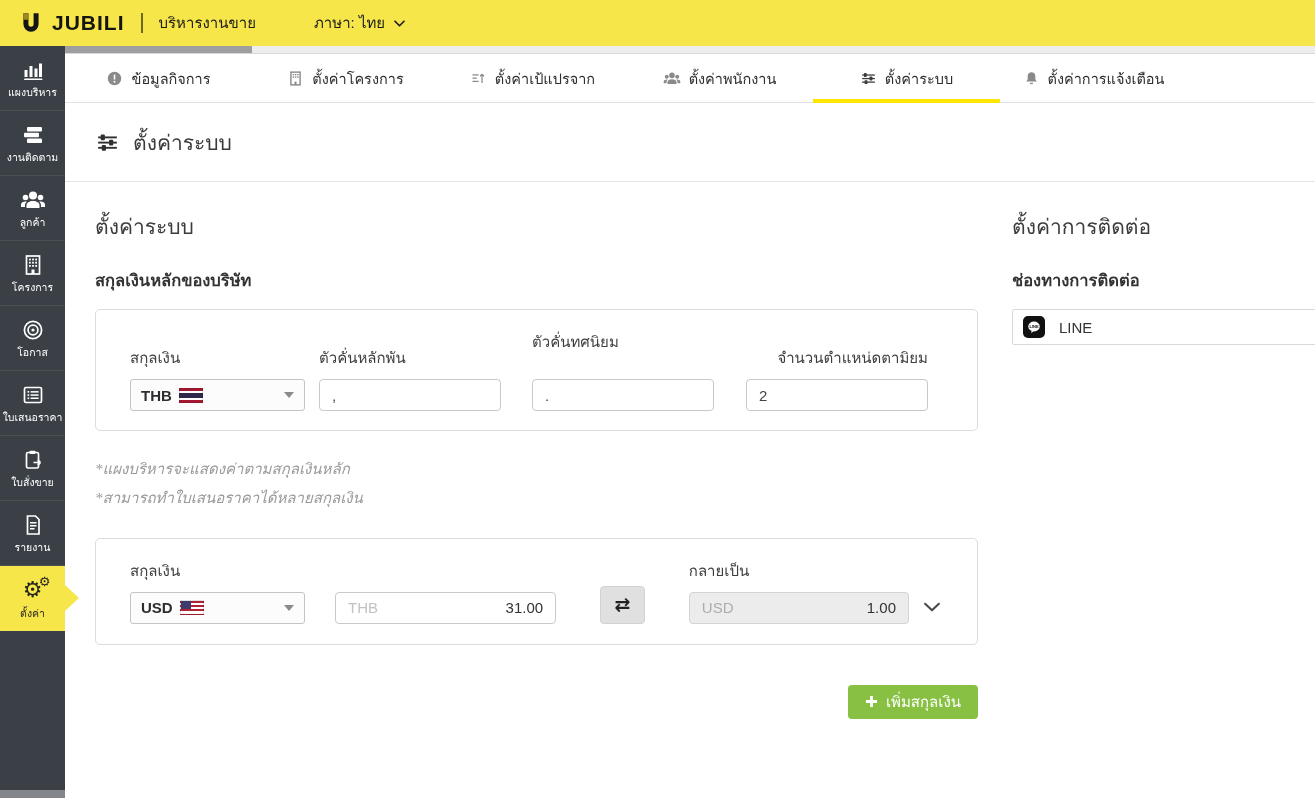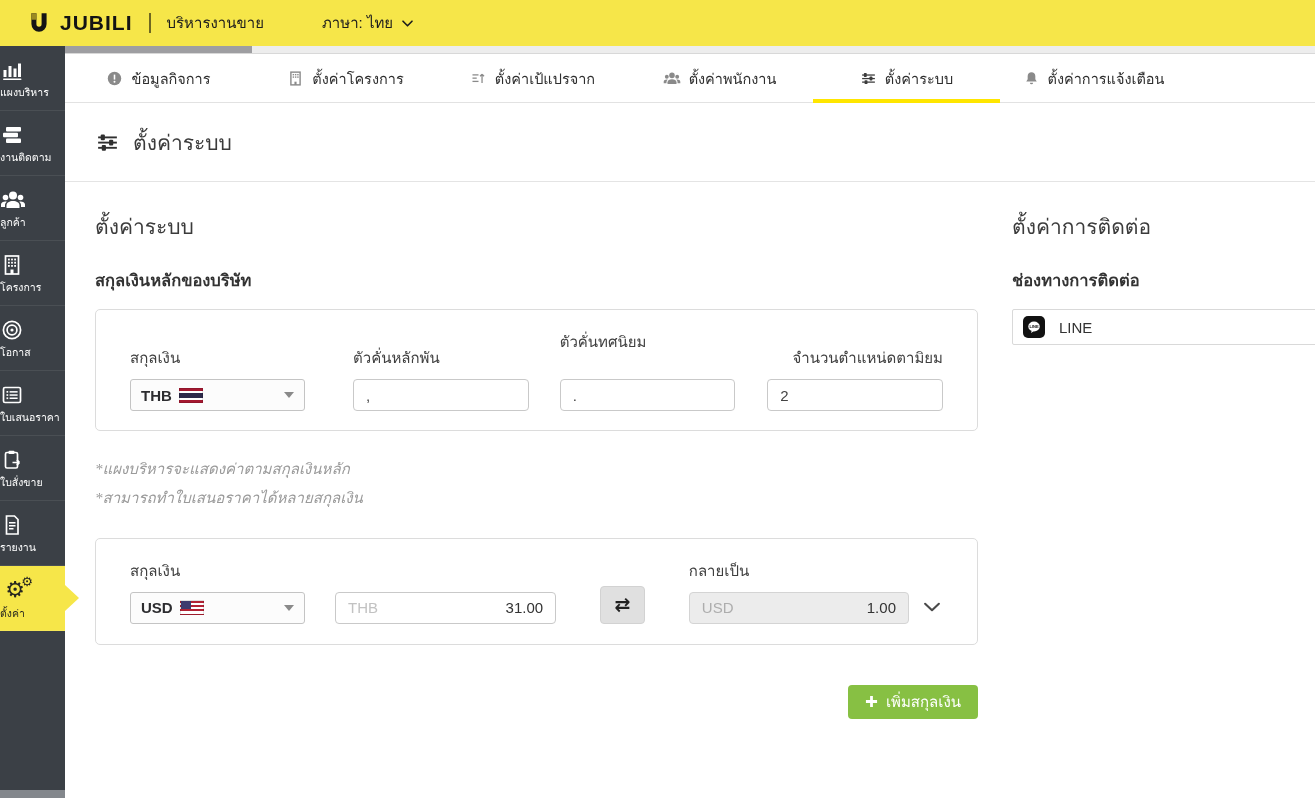--- a/index.html
+++ b/index.html
@@ -1,29 +1,29 @@
 <!DOCTYPE html>
 <html><head>
 <meta charset="utf-8">
 <style>
   html,body{margin:0;padding:0;}
   body{font-family:"Liberation Sans","DejaVu Sans",sans-serif;}
   .app{position:relative;width:1315px;height:798px;background:#fff;overflow:hidden;}
 
   
-  .topbar{position:absolute;top:0;left:0;right:0;height:46px;background:#F6E649;display:flex;align-items:center;padding-left:26px;box-sizing:border-box;z-index:20;}
+  .topbar{position:absolute;top:0;left:0;right:0;height:46px;background:#F6E649;display:flex;align-items:center;padding-left:18px;box-sizing:border-box;z-index:20;}
   .brand{display:flex;align-items:center;gap:8px;}
   .brand-name{font-size:21px;font-weight:800;letter-spacing:1px;color:#141414;}
   .top-divider{width:2px;height:20px;background:rgba(0,0,0,.55);margin:0 16px;}
   .app-subtitle{font-size:15px;color:#1d1d1d;}
   .lang{display:flex;align-items:center;gap:7px;margin-left:58px;font-size:15px;color:#1d1d1d;cursor:pointer;}
 
   
   .sidebar{position:absolute;top:46px;left:0;bottom:8px;width:65px;background:#3B4046;z-index:10;}
-  .side-item{height:64px;display:flex;flex-direction:column;align-items:flex-start;justify-content:center;gap:5px;color:#fff;border-bottom:1px solid rgba(255,255,255,.08);cursor:pointer;position:relative;}
+  .side-item{height:64px;display:flex;flex-direction:column;align-items:center;justify-content:center;gap:5px;color:#fff;border-bottom:1px solid rgba(255,255,255,.08);cursor:pointer;position:relative;}
   .side-item .lbl{font-size:10.5px;line-height:1;}
   .side-item svg{display:block;}
   .side-item.active{background:#F6E649;color:#26261f;}
   .side-item.active::after{content:"";position:absolute;left:100%;top:50%;transform:translateY(-50%);border-top:13px solid transparent;border-bottom:13px solid transparent;border-left:14px solid #F6E649;}
   .gear-wrap{position:relative;height:26px;width:30px;text-align:center;}
   .gear-big{font-size:22px;line-height:26px;}
   .gear-small{position:absolute;right:-3px;top:-2px;font-size:13px;line-height:13px;}
 
   
   .main{margin-left:65px;}
@@ -387,21 +387,21 @@
 
         <div class="panel">
           <div class="field" style="width:175px;">
             <span class="flabel">สกุลเงิน</span>
             <div class="dropdown">
               <span class="dd-value">THB</span>
               <span class="flag flag-th"></span>
               <span class="caret"></span>
             </div>
           </div>
-          <div class="field" style="width:182px;margin-left:48px;">
+          <div class="field" style="width:182px;margin-left:14px;">
             <span class="flabel">ตัวคั่นหลักพัน</span>
             <input class="tinput" value="," style="">
           </div>
           <div class="field" style="width:182px;margin-left:31px;gap:16px;">
             <span class="flabel">ตัวคั่นทศนิยม</span>
             <input class="tinput" value="." style="">
           </div>
           <div class="field" style="width:182px;margin-left:32px;">
             <span class="flabel right" style="white-space:nowrap;">จำนวนตำแหน่ดตามิยม</span>
             <input class="tinput" value="2" style="">

